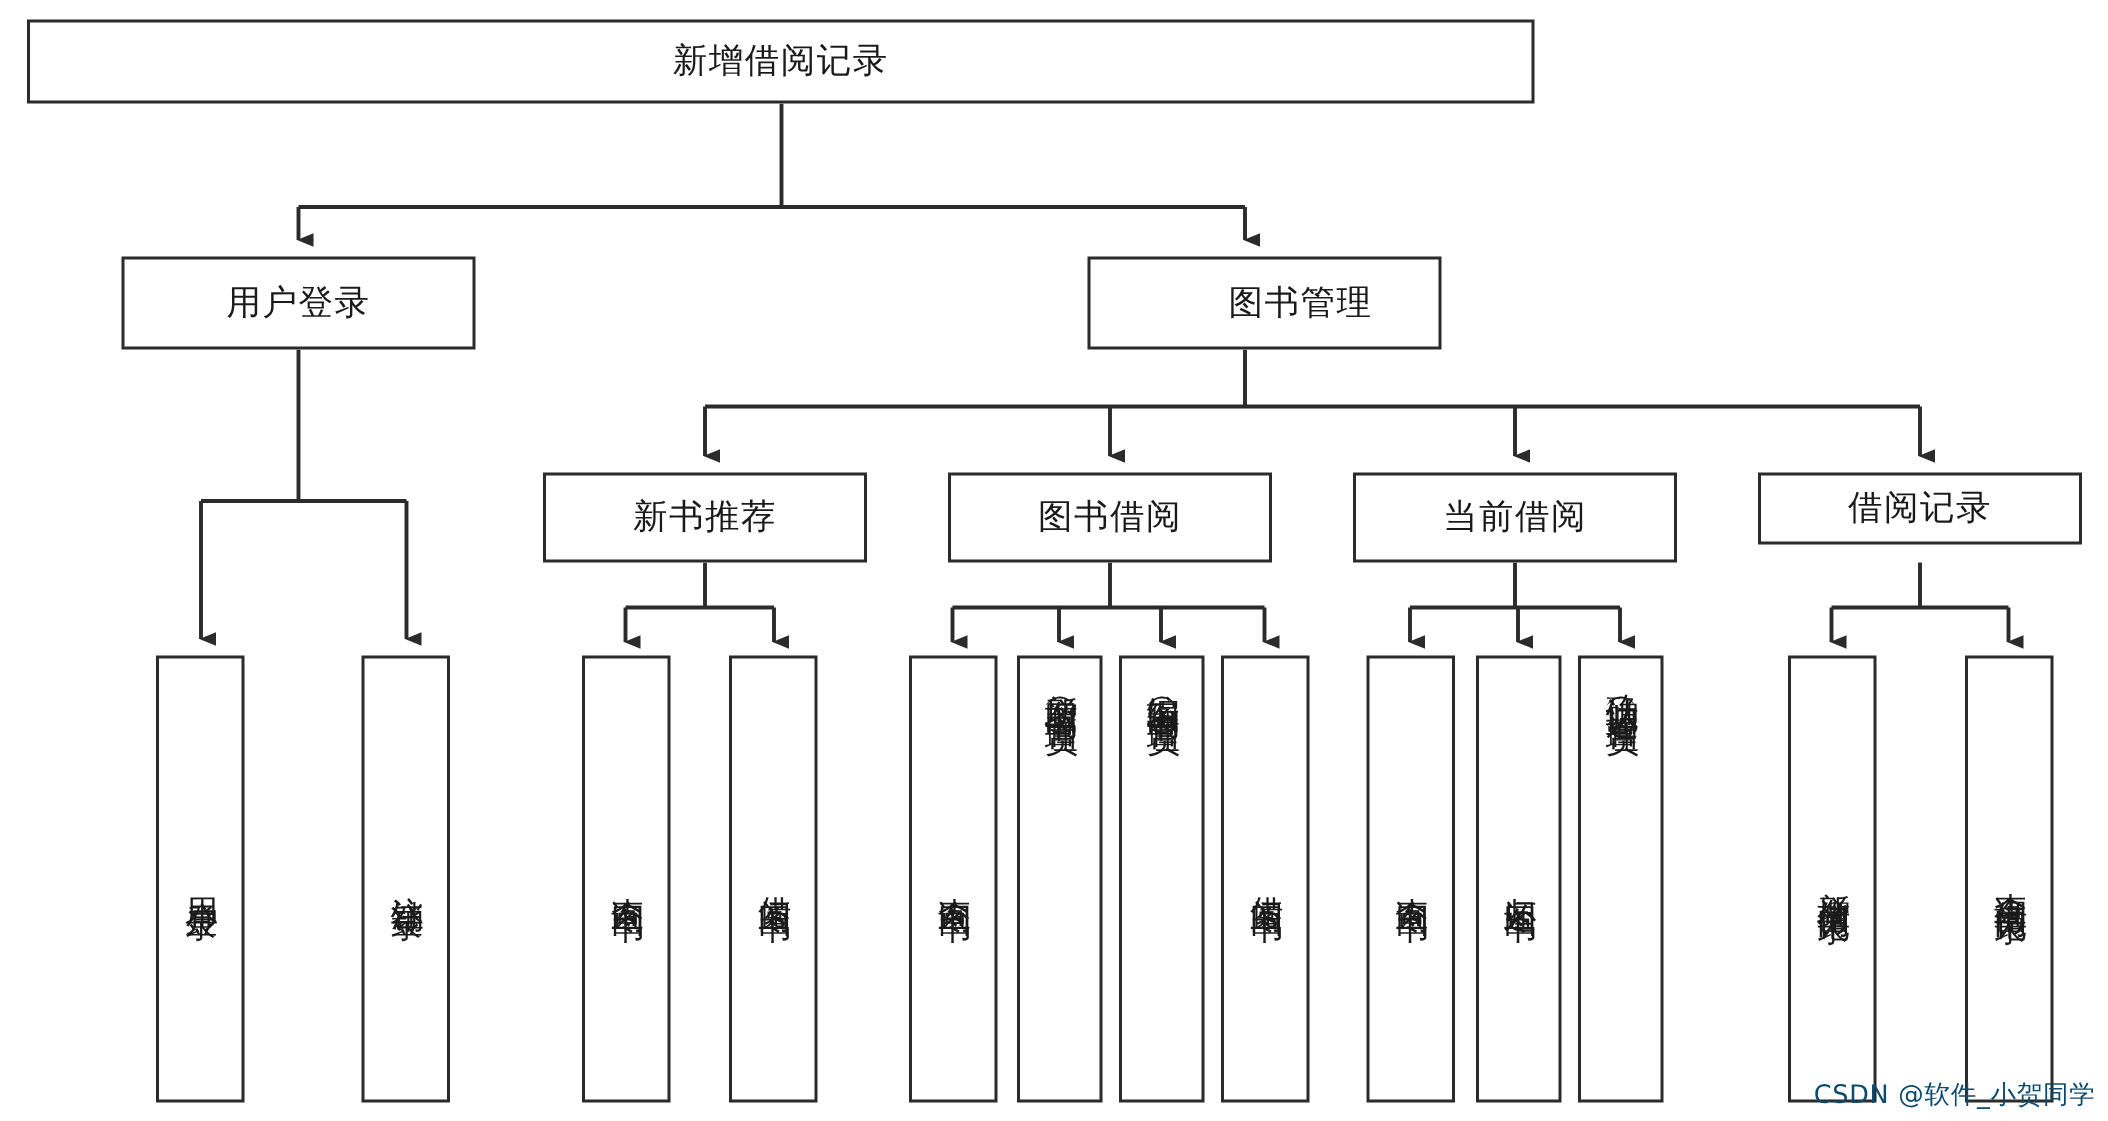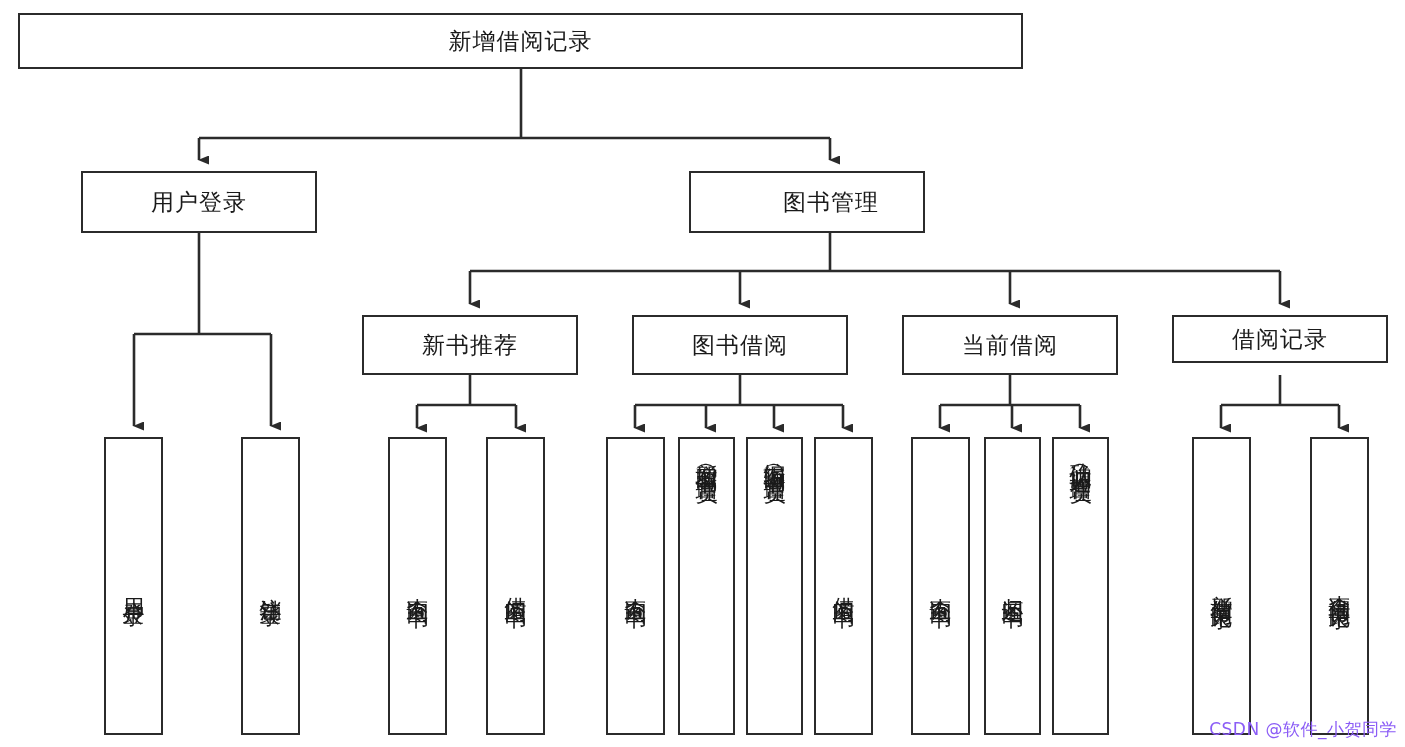--- a/index.html
+++ b/index.html
@@ -57,21 +57,21 @@
   }
   .node.vert.mid {
     align-items: center;
     padding-top: 0;
   }
   .watermark {
     position: absolute;
     right: 8px;
     bottom: 6px;
     font-size: 17px;
-    color: #8b5cf6;
+    color: #0c4a6e;
     white-space: nowrap;
     letter-spacing: 0.5px;
   }
 </style>
 </head>
 <body>
 
 <div id="canvas">
 
   <svg class="wires" viewBox="0 0 1405 747">
@@ -124,21 +124,21 @@
     </g>
   </svg>
 
   <div class="node horiz" style="left:18px; top:13px; width:1005px; height:56px;">
     <span class="label">新增借阅记录</span>
   </div>
 
   <div class="node horiz" style="left:81px; top:171px; width:236px; height:62px;">
     <span class="label">用户登录</span>
   </div>
-  <div class="node horiz" style="left:689px; top:171px; width:236px; height:62px;padding-left:48px;">
+  <div class="node horiz" style="left:725px; top:171px; width:236px; height:62px;padding-left:48px;">
     <span class="label">图书管理</span>
   </div>
 
   <div class="node horiz" style="left:362px; top:315px; width:216px; height:60px;">
     <span class="label">新书推荐</span>
   </div>
   <div class="node horiz" style="left:632px; top:315px; width:216px; height:60px;">
     <span class="label">图书借阅</span>
   </div>
   <div class="node horiz" style="left:902px; top:315px; width:216px; height:60px;">

